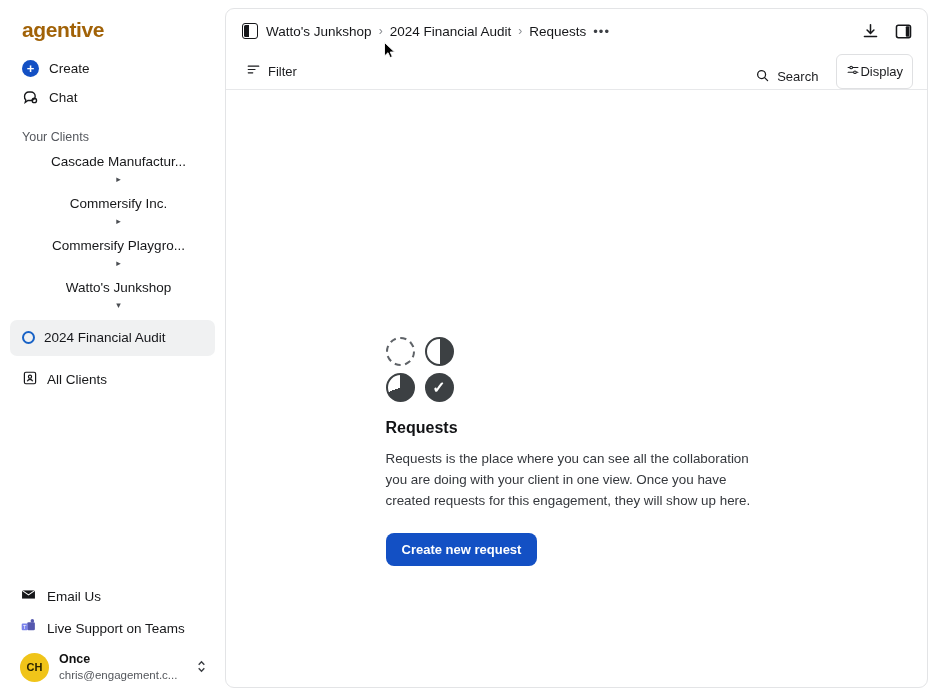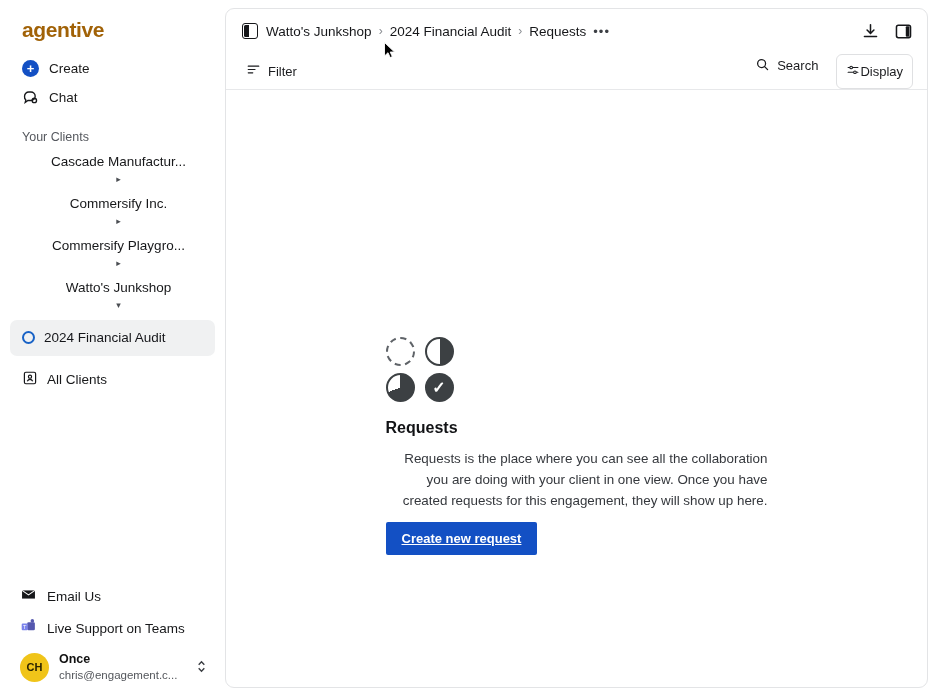--- a/index.html
+++ b/index.html
@@ -210,21 +210,21 @@
   .tool-item {
     display: inline-flex;
     align-items: center;
     gap: 7px;
     font-size: 13px;
     color: #1b1c1f;
     cursor: pointer;
     padding: 3px 4px;
     border-radius: 5px;
   }
-  .toolbar-right { margin-left: auto; display: flex; align-items: flex-start; gap: 14px; }
+  .toolbar-right { margin-left: auto; display: flex; align-items: flex-end; gap: 14px; }
   .display-btn {
     display: inline-flex;
     align-items: center;
     font-size: 13px;
     color: #1b1c1f;
     border: 1px solid #dfe0e2;
     border-radius: 6px;
     padding: 8px 9px;
     cursor: pointer;
     background: #fff;
@@ -274,36 +274,34 @@
   .empty-title {
     font-size: 16px;
     font-weight: bold;
     color: #121316;
     margin-bottom: 12px;
   }
   .empty-body {
     font-size: 13.4px;
     line-height: 1.55;
     color: #35383d;
-    margin-bottom: 11px;
+    margin-bottom: 22px;
     max-width: 384px;
-    text-align: right;
   }
   .primary-btn {
     display: inline-block;
     background: #1350c4;
     color: #fff;
     font-size: 13px;
     font-weight: bold;
     padding: 9px 16px;
-    border-radius: 2px;
+    border-radius: 8px;
     border: none;
     cursor: pointer;
     font-family: "Liberation Sans", sans-serif;
-    text-decoration: underline;
   }
 
   .cursor {
     position: absolute;
     left: 384px;
     top: 42px;
     width: 12px;
     height: 18px;
     pointer-events: none;
   }

